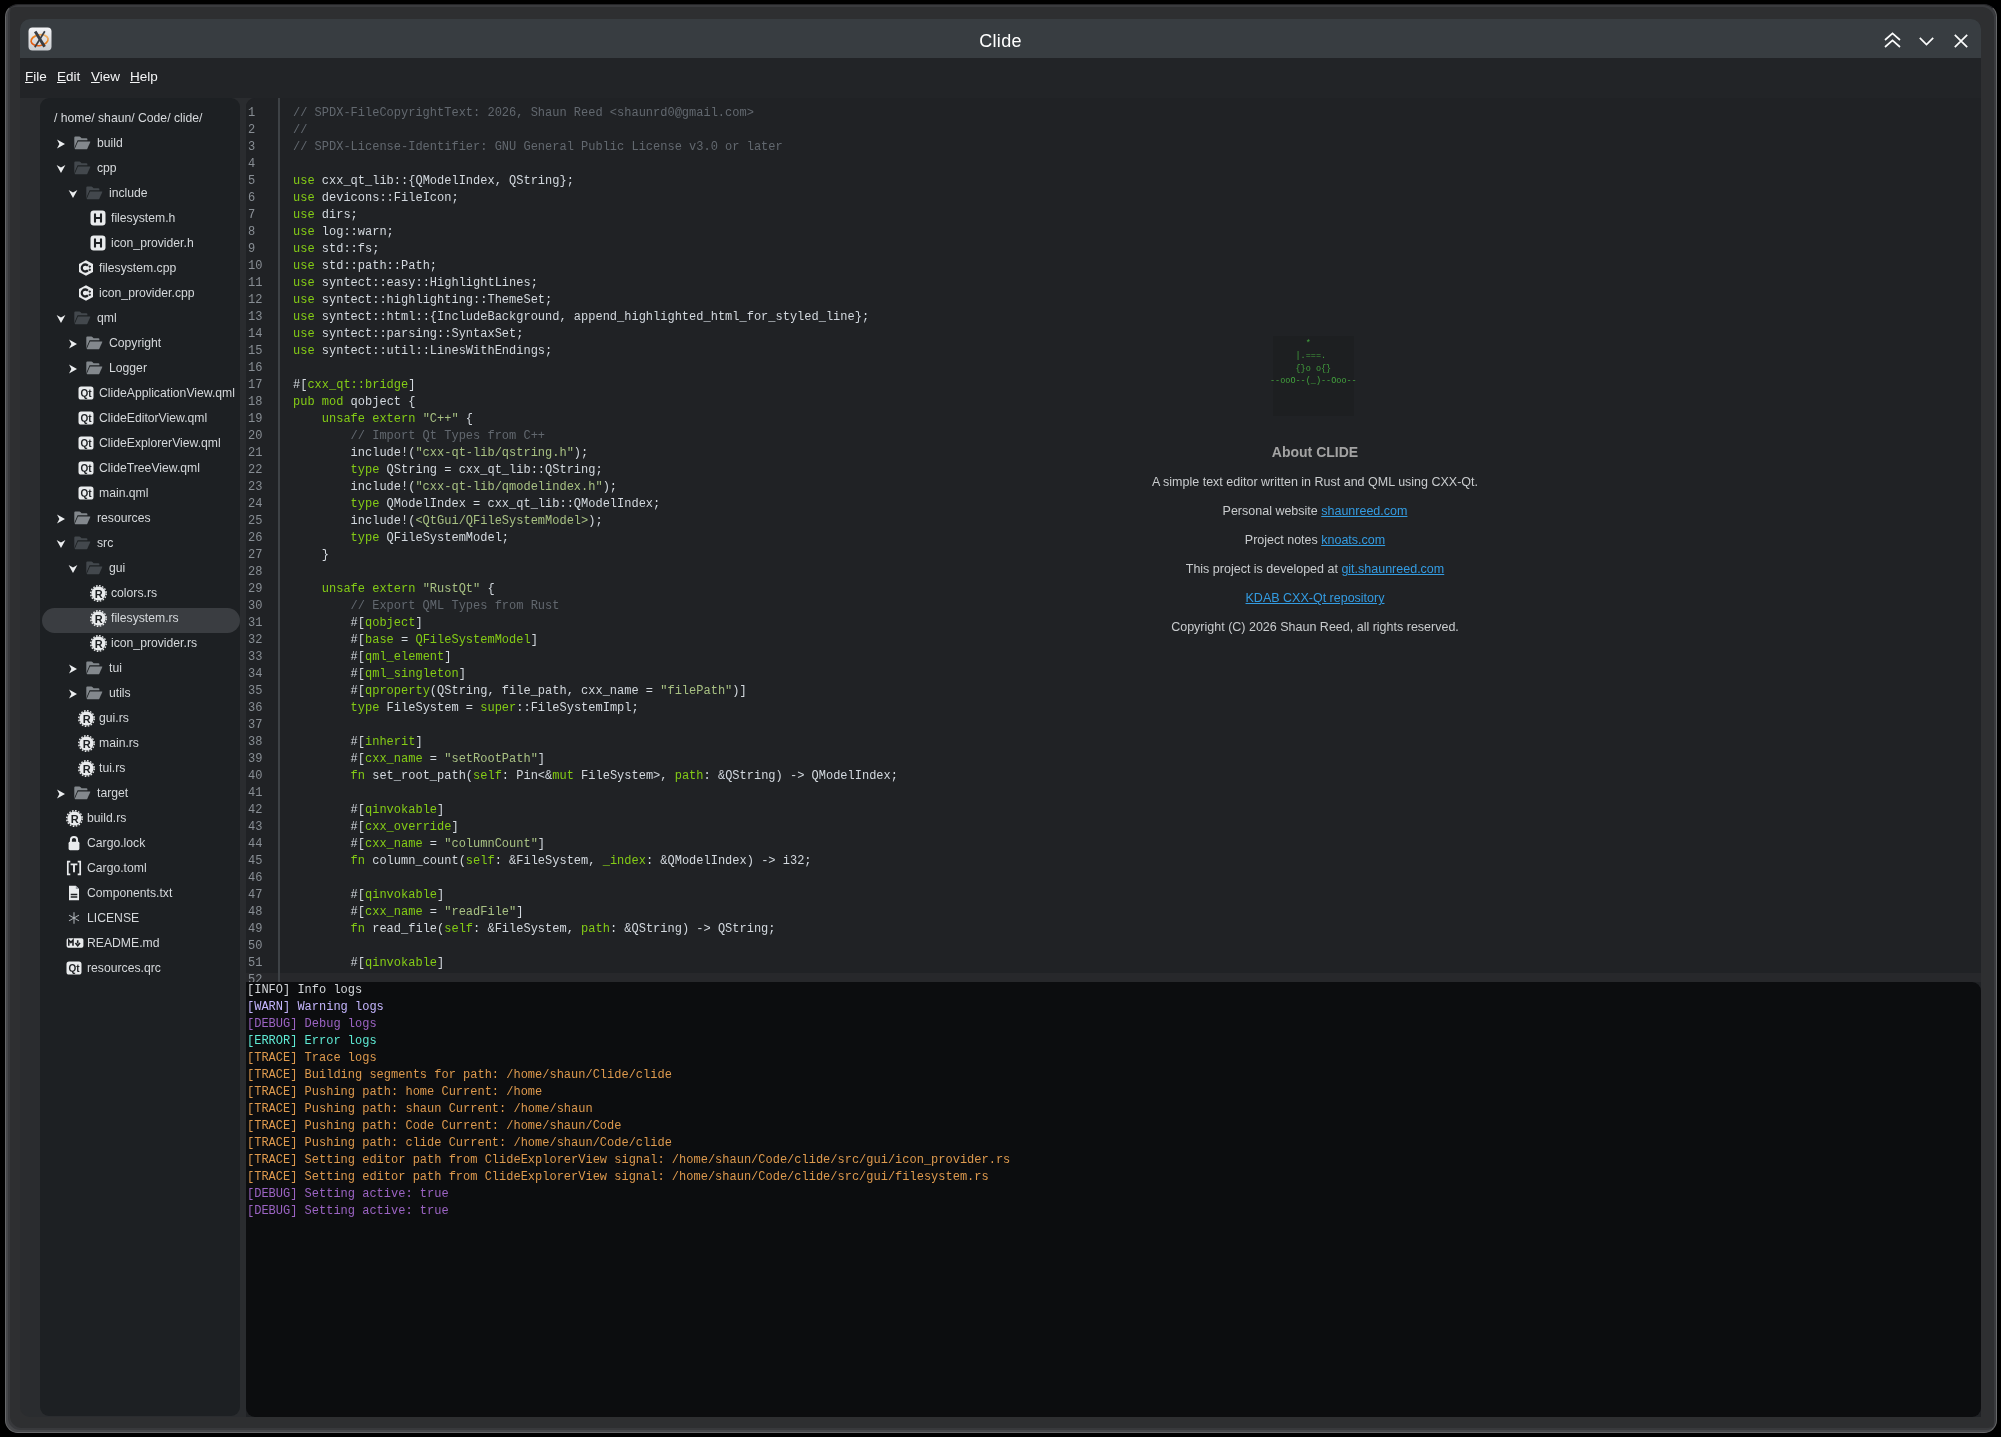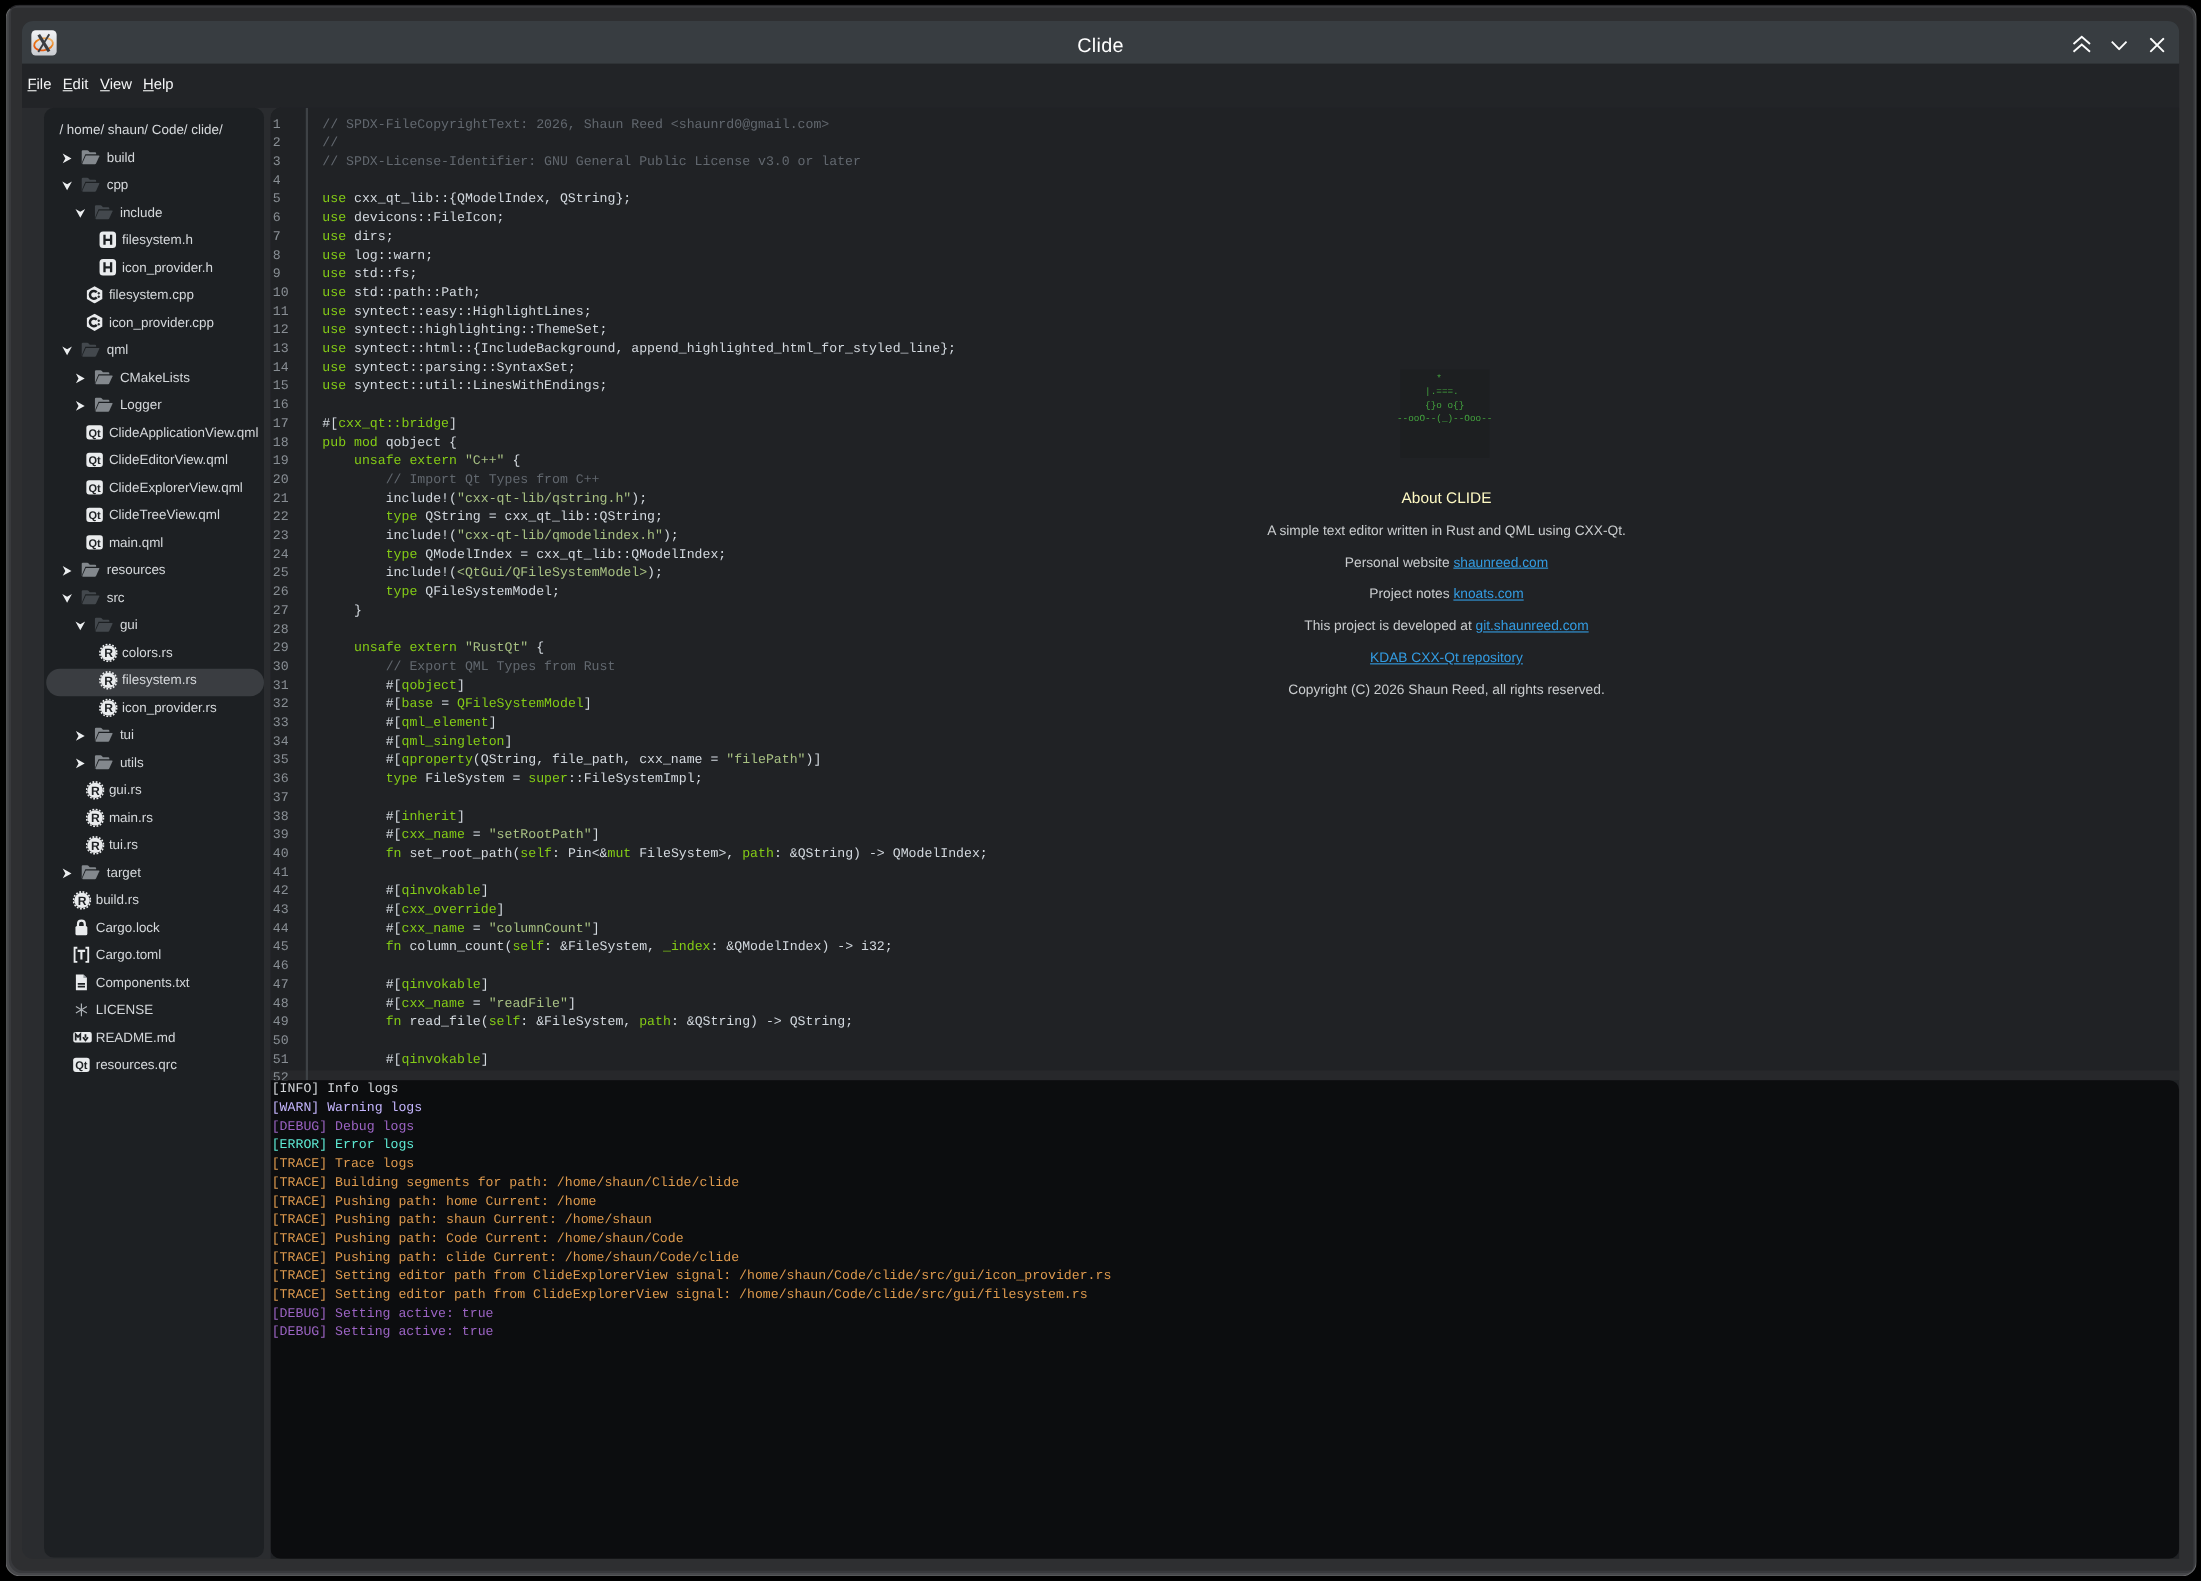--- a/index.html
+++ b/index.html
@@ -33,21 +33,21 @@
 .log i{font-style:normal}
 .log .w2{color:#d4d7da}
 .log .wn{color:#c4b5fd}
 .log .db{color:#9c64c4}
 .log .er{color:#5eead4}
 .log .tr{color:#de9a4e}
 .aboutbox{position:absolute;left:1027px;top:238px;width:81px;height:80px;background:#1d1f21}
 .art{position:absolute;left:-3px;top:2px;color:#43a33e;font-size:8.5px;line-height:12.4px}
 .abouttxt{position:absolute;width:600px;left:769px;text-align:center;color:#c9ccce;font-size:12.5px;line-height:13px}
 .abouttxt a{color:#339ce2;text-decoration:underline}
-.ahead{font-weight:normal;font-size:14px;color:#fef9c3}
+.ahead{font-weight:bold;font-size:14px;color:#a3a3a3}
 </style></head>
 <body>
 <div class="frame"></div>
 <div class="win"></div>
 <div class="titlebar"></div>
 <div class="title">Clide</div>
 <svg class="appicon" width="24" height="24" viewBox="0 0 24 24">
     <defs>
       <linearGradient id="ag" x1="0" y1="0" x2="0" y2="1">
         <stop offset="0" stop-color="#f2f3f5"></stop>
@@ -135,21 +135,21 @@
         <path d="M5.0,6.4 L16.9,6.4 Q17.6,6.4 17.3,7.1 L14.3,13.7 Q14.0,14.3 13.3,14.3 L2.4,14.3 Q1.6,14.3 1.9,13.5 Z" fill="#43484d"></path>
       </svg></span>
     <div class="trow" style="top:208px;left:57px">qml</div>
 <span class="ticon" style="left:28px;top:240px"><svg class="" width="10" height="10" viewBox="0 0 10 10">
         <path d="M1,0.6 L9,5 L1,9.4 L3.4,5 Z" fill="#eceef0"></path>
       </svg></span>
     <span class="ticon" style="left:45px;top:237px"><svg class="" width="18" height="15" viewBox="0 0 18 15">
         <path d="M1.3,14.2 L1.3,2.5 Q1.3,1.5 2.3,1.5 L6.4,1.5 Q7.0,1.5 7.4,2.0 L8.6,3.3 L13.4,3.3 Q14.4,3.3 14.4,4.3 L14.4,5.3 L4.6,5.3 L1.9,11.5 Z" fill="#83888d"></path>
         <path d="M5.0,6.4 L16.9,6.4 Q17.6,6.4 17.3,7.1 L14.3,13.7 Q14.0,14.3 13.3,14.3 L2.4,14.3 Q1.6,14.3 1.9,13.5 Z" fill="#83888d"></path>
       </svg></span>
-    <div class="trow" style="top:233px;left:69px">CMakeLists</div>
+    <div class="trow" style="top:233px;left:69px">Copyright</div>
 <span class="ticon" style="left:28px;top:265px"><svg class="" width="10" height="10" viewBox="0 0 10 10">
         <path d="M1,0.6 L9,5 L1,9.4 L3.4,5 Z" fill="#eceef0"></path>
       </svg></span>
     <span class="ticon" style="left:45px;top:262px"><svg class="" width="18" height="15" viewBox="0 0 18 15">
         <path d="M1.3,14.2 L1.3,2.5 Q1.3,1.5 2.3,1.5 L6.4,1.5 Q7.0,1.5 7.4,2.0 L8.6,3.3 L13.4,3.3 Q14.4,3.3 14.4,4.3 L14.4,5.3 L4.6,5.3 L1.9,11.5 Z" fill="#83888d"></path>
         <path d="M5.0,6.4 L16.9,6.4 Q17.6,6.4 17.3,7.1 L14.3,13.7 Q14.0,14.3 13.3,14.3 L2.4,14.3 Q1.6,14.3 1.9,13.5 Z" fill="#83888d"></path>
       </svg></span>
     <div class="trow" style="top:258px;left:69px">Logger</div>
 <span class="ticon" style="left:38px;top:287px"><svg class="" width="16" height="16" viewBox="0 0 16 16">
         <rect x="0.5" y="1.5" width="15" height="13" rx="2.6" fill="#e9ebed"></rect>

